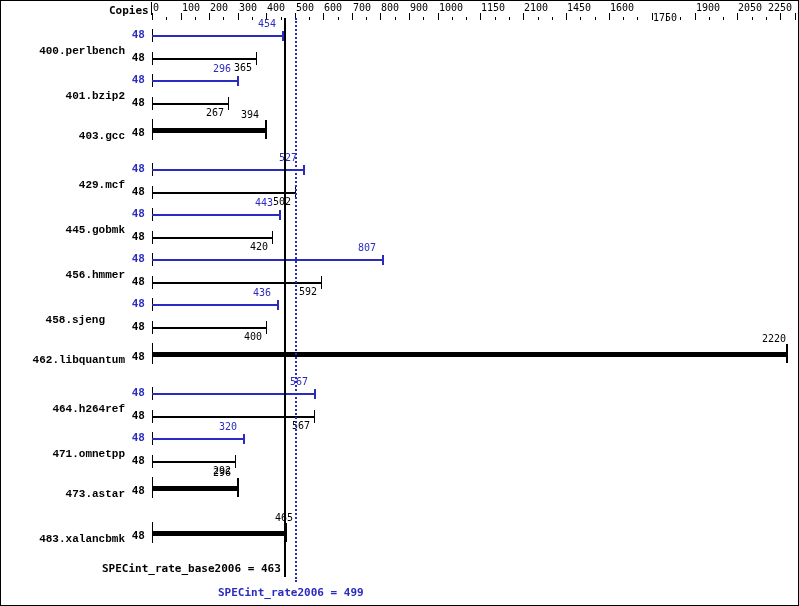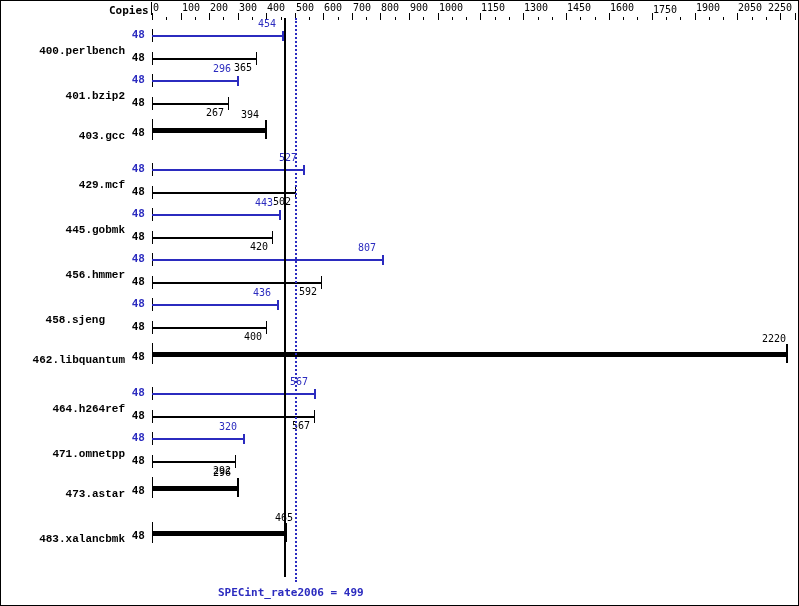--- a/index.html
+++ b/index.html
@@ -99,24 +99,24 @@
       <div class="ticklbl" style="left: 209px; top: 1px;">200</div>
       <div class="ticklbl" style="left: 238px; top: 1px;">300</div>
       <div class="ticklbl" style="left: 266px; top: 1px;">400</div>
       <div class="ticklbl" style="left: 295px; top: 1px;">500</div>
       <div class="ticklbl" style="left: 323px; top: 1px;">600</div>
       <div class="ticklbl" style="left: 352px; top: 1px;">700</div>
       <div class="ticklbl" style="left: 380px; top: 1px;">800</div>
       <div class="ticklbl" style="left: 409px; top: 1px;">900</div>
       <div class="ticklbl" style="left: 438px; top: 1px;">1000</div>
       <div class="ticklbl" style="left: 480px; top: 1px;">1150</div>
-      <div class="ticklbl" style="left: 523px; top: 1px;">1300</div>
+      <div class="ticklbl" style="left: 523px; top: 1px;">2100</div>
       <div class="ticklbl" style="left: 566px; top: 1px;">1450</div>
       <div class="ticklbl" style="left: 609px; top: 1px;">1600</div>
-      <div class="ticklbl" style="left: 652px; top: 3px;">1750</div>
+      <div class="ticklbl" style="left: 652px; top: 11px;">1750</div>
       <div class="ticklbl" style="left: 695px; top: 1px;">1900</div>
       <div class="ticklbl" style="left: 737px; top: 1px;">2050</div>
       <div class="ticklbl" style="left: 767px; top: 1px;">2250</div>
     </div>
   <div id="plot-layer">
       <div class="lbl bench-name" style="left: 0px; width: 124px; top: 44px; text-align: right;">400.perlbench</div>
       <div class="startcap" style="left: 151px; top: 28px; width: 1px; height: 13px;"></div>
       <div class="startcap" style="left: 151px; top: 51px; width: 1px; height: 13px;"></div>
       <div class="bar peak" style="left: 151px; top: 34px; width: 130px;"></div>
       <div class="cap" style="left: 281px; top: 30px; height: 10px;"></div>
@@ -222,16 +222,17 @@
       <div class="copies-val copies-base" style="left: 118px; top: 483px;">48</div>
       <div class="val base" style="left: 212px; top: 466px;">296</div>
       <div class="lbl bench-name" style="left: 0px; width: 124px; top: 532px; text-align: right;">483.xalancbmk</div>
       <div class="startcap" style="left: 151px; top: 521px; width: 1px; height: 21px;"></div>
       <div class="bar single" style="left: 151px; top: 530px; width: 133px;"></div>
       <div class="cap thick" style="left: 284px; top: 522px; height: 19px;"></div>
       <div class="copies-val copies-base" style="left: 118px; top: 528px;">48</div>
       <div class="val base" style="left: 274px; top: 511px;">465</div>
     </div>
 
+  <div class="foot base" style="left:101px;top:561px;">SPECint_rate_base2006 = 463</div>
   <div class="foot peak" style="left:217px;top:585px;">SPECint_rate2006 = 499</div>
 <div class="vline-base" style="left: 283px; top: 17px; height: 559px;"></div>
     <div class="vline-peak" style="left: 294px; top: 17px; height: 564px;"></div>
   </div>
 
 </body></html>

